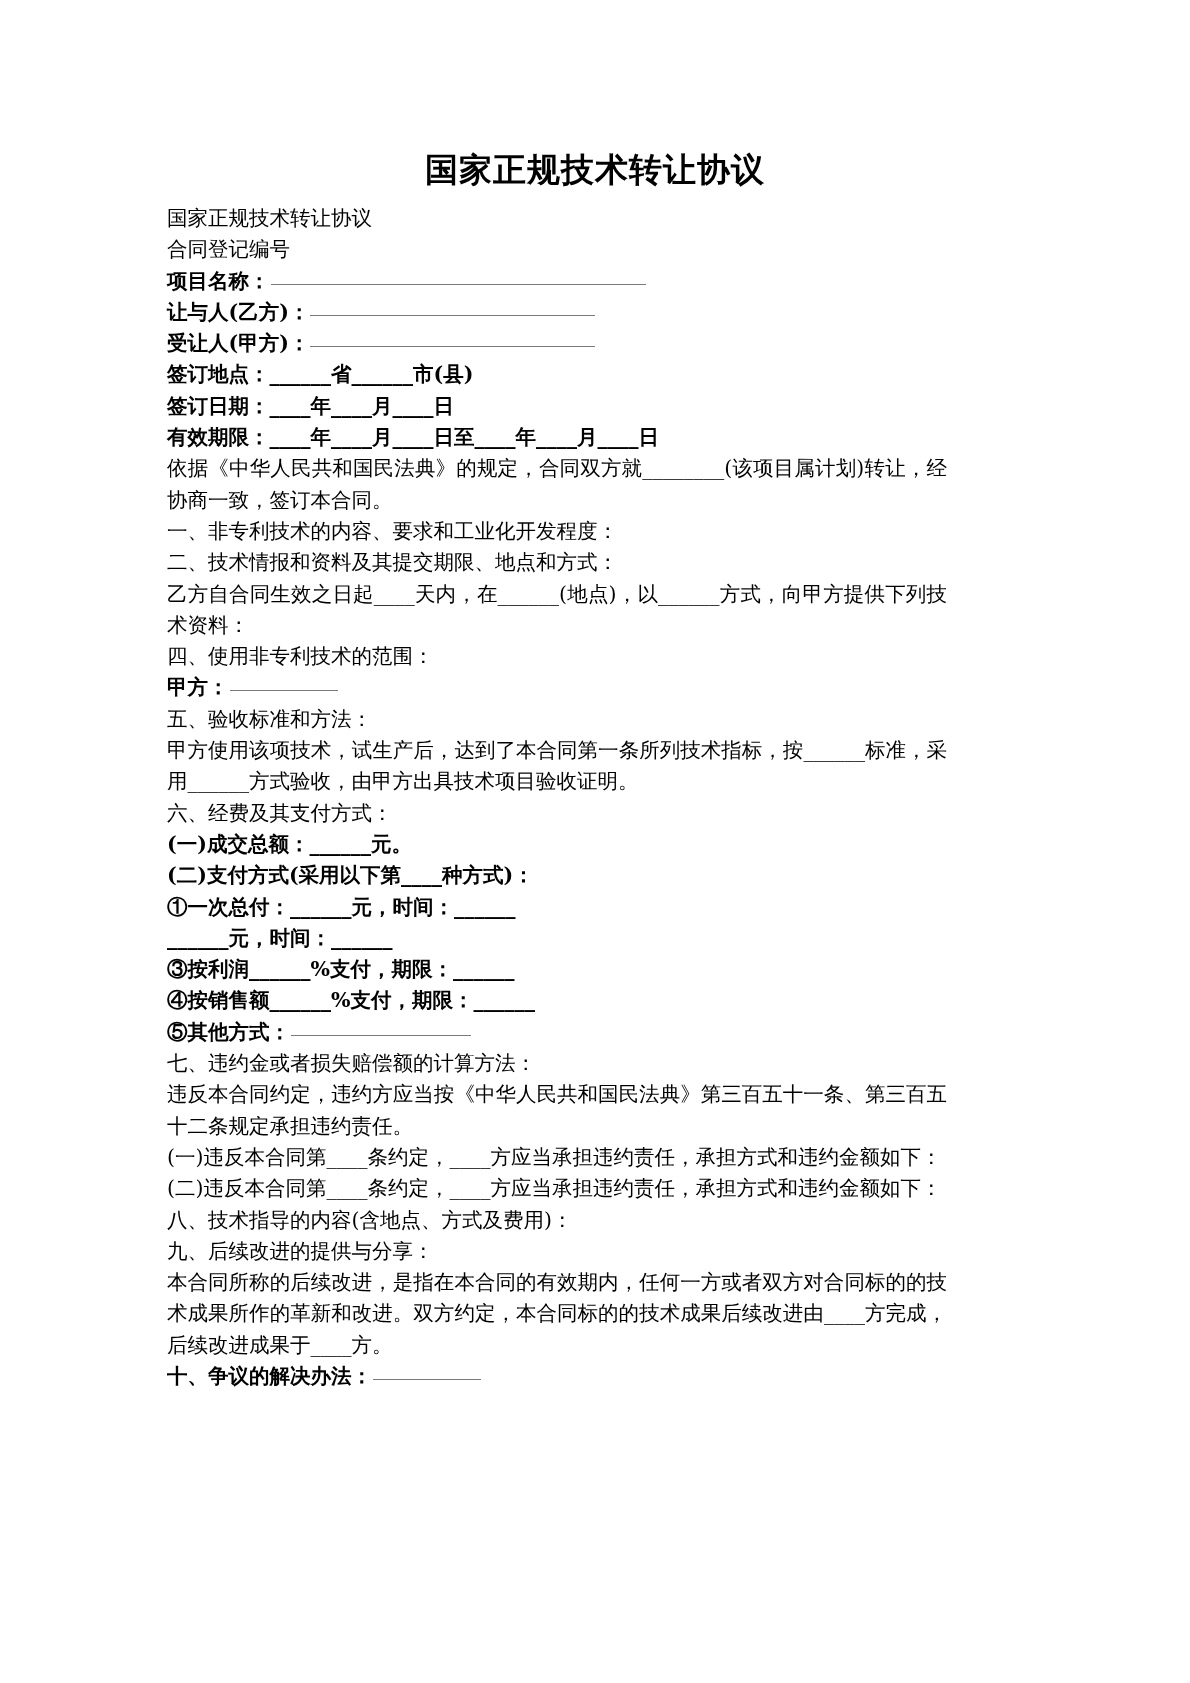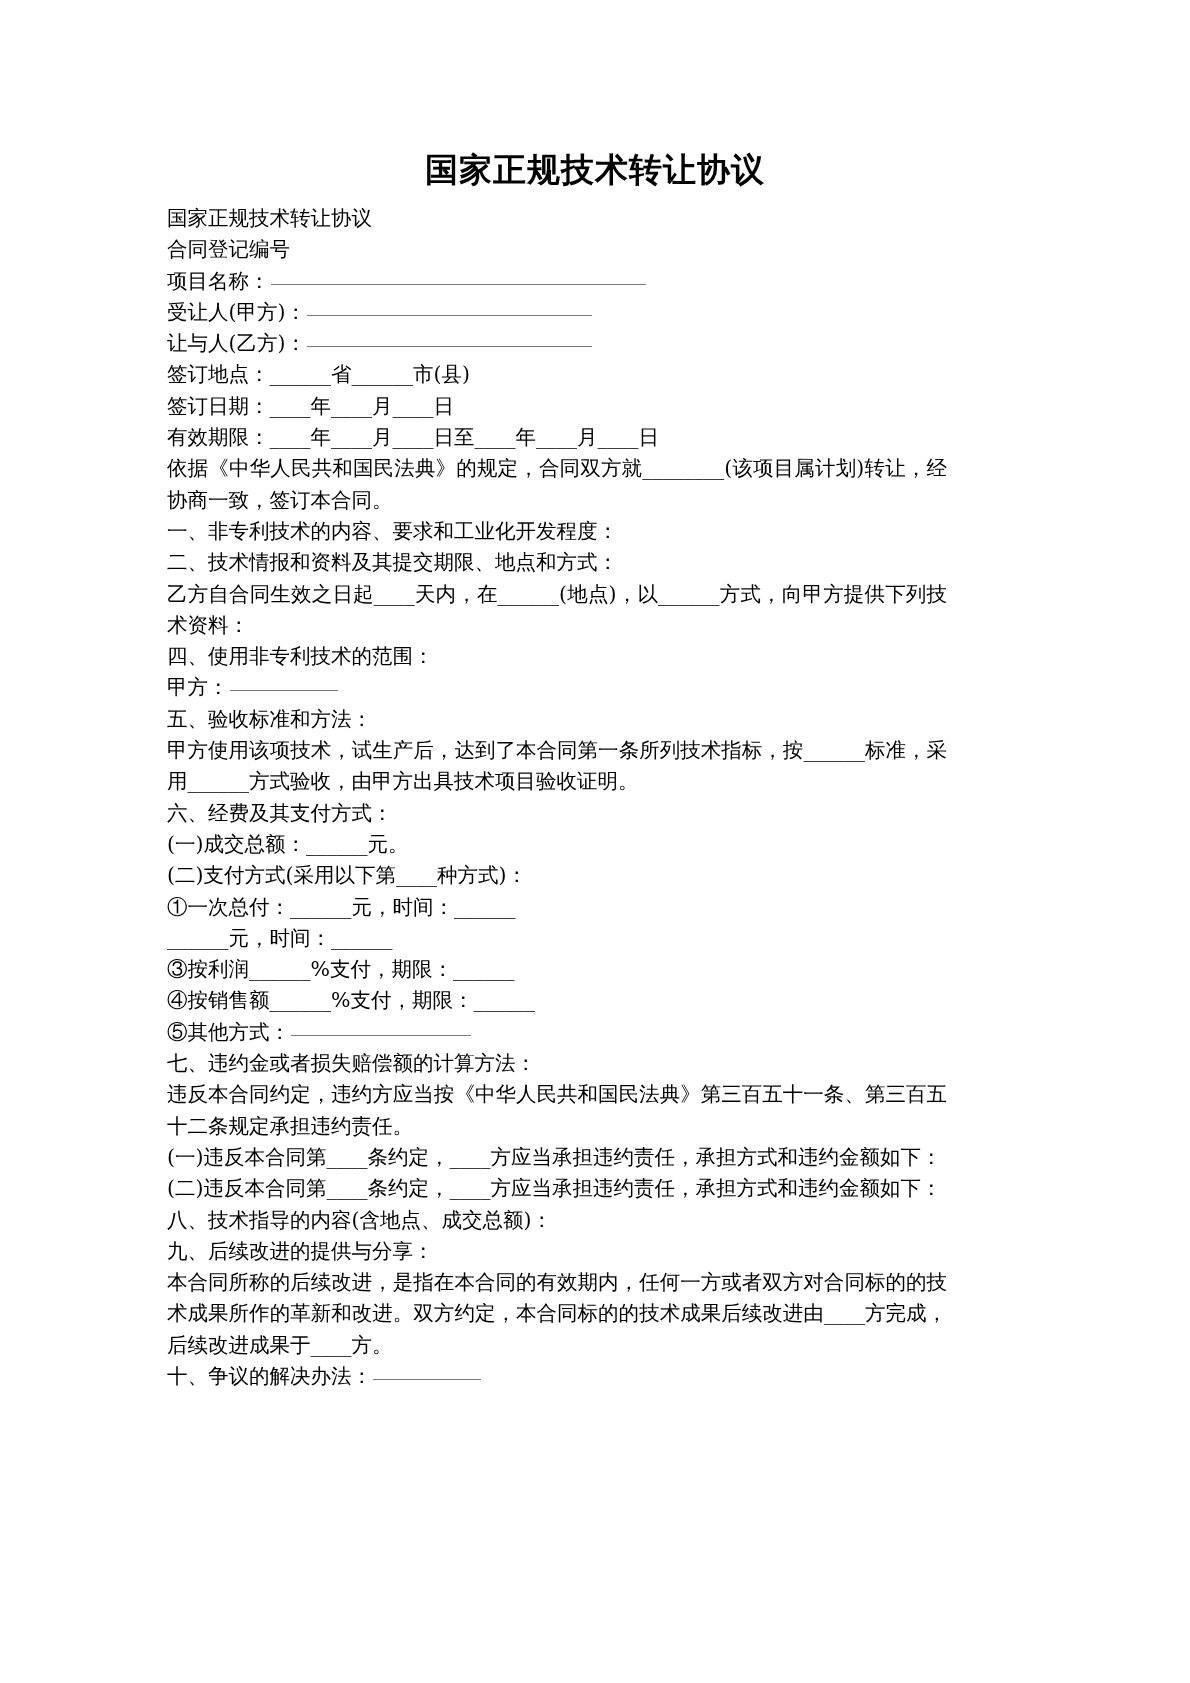--- a/index.html
+++ b/index.html
@@ -42,20 +42,21 @@
     font-size: 20.5px;
     line-height: 31.3px;
     white-space: normal;
     word-break: break-all;
     text-align: justify;
     text-justify: inter-character;
     font-family: "DejaVu Serif", "Liberation Serif", serif;
   }
   .ln.nowrap {
     white-space: nowrap;
+    font-weight: bold;
   }
   
   .blk {
     display: inline-block;
     border-bottom: 1px solid #7a7a7a;
     height: 1px;
     vertical-align: baseline;
     position: relative;
     top: -3px;
     margin: 0 1px;
@@ -73,23 +74,23 @@
   <div class="doc-title">国家正规技术转让协议</div>
 
   <div class="body-text">
 
     <div class="ln">国家正规技术转让协议</div>
 
     <div class="ln">合同登记编号</div>
 
     <div class="ln nowrap"><span>项目名称：</span><span class="blk w-xxl"></span></div>
 
+    <div class="ln nowrap"><span>让与人(乙方)：</span><span class="blk w-xl"></span></div>
+
     <div class="ln nowrap"><span>受让人(甲方)：</span><span class="blk w-xl"></span></div>
-
-    <div class="ln nowrap"><span>让与人(乙方)：</span><span class="blk w-xl"></span></div>
 
     <div class="ln nowrap">签订地点：______省______市(县)</div>
 
     <div class="ln nowrap">签订日期：____年____月____日</div>
 
     <div class="ln nowrap">有效期限：____年____月____日至____年____月____日</div>
 
     <div class="ln">依据《中华人民共和国民法典》的规定，合同双方就________(该项目属计划)转让，经协商一致，签订本合同。</div>
 
     <div class="ln">一、非专利技术的内容、要求和工业化开发程度：</div>
@@ -127,21 +128,21 @@
     <div class="ln nowrap"><span>⑤其他方式：</span><span class="blk w-lg"></span></div>
 
     <div class="ln">七、违约金或者损失赔偿额的计算方法：</div>
 
     <div class="ln">违反本合同约定，违约方应当按《中华人民共和国民法典》第三百五十一条、第三百五十二条规定承担违约责任。</div>
 
     <div class="ln">(一)违反本合同第____条约定，____方应当承担违约责任，承担方式和违约金额如下：</div>
 
     <div class="ln">(二)违反本合同第____条约定，____方应当承担违约责任，承担方式和违约金额如下：</div>
 
-    <div class="ln">八、技术指导的内容(含地点、成交总额)：</div>
+    <div class="ln">八、技术指导的内容(含地点、方式及费用)：</div>
 
     <div class="ln">九、后续改进的提供与分享：</div>
 
     <div class="ln">本合同所称的后续改进，是指在本合同的有效期内，任何一方或者双方对合同标的的技术成果所作的革新和改进。双方约定，本合同标的的技术成果后续改进由____方完成，后续改进成果于____方。</div>
 
     <div class="ln nowrap"><span>十、争议的解决办法：</span><span class="blk w-md"></span></div>
 
   </div>
 </div>
 

